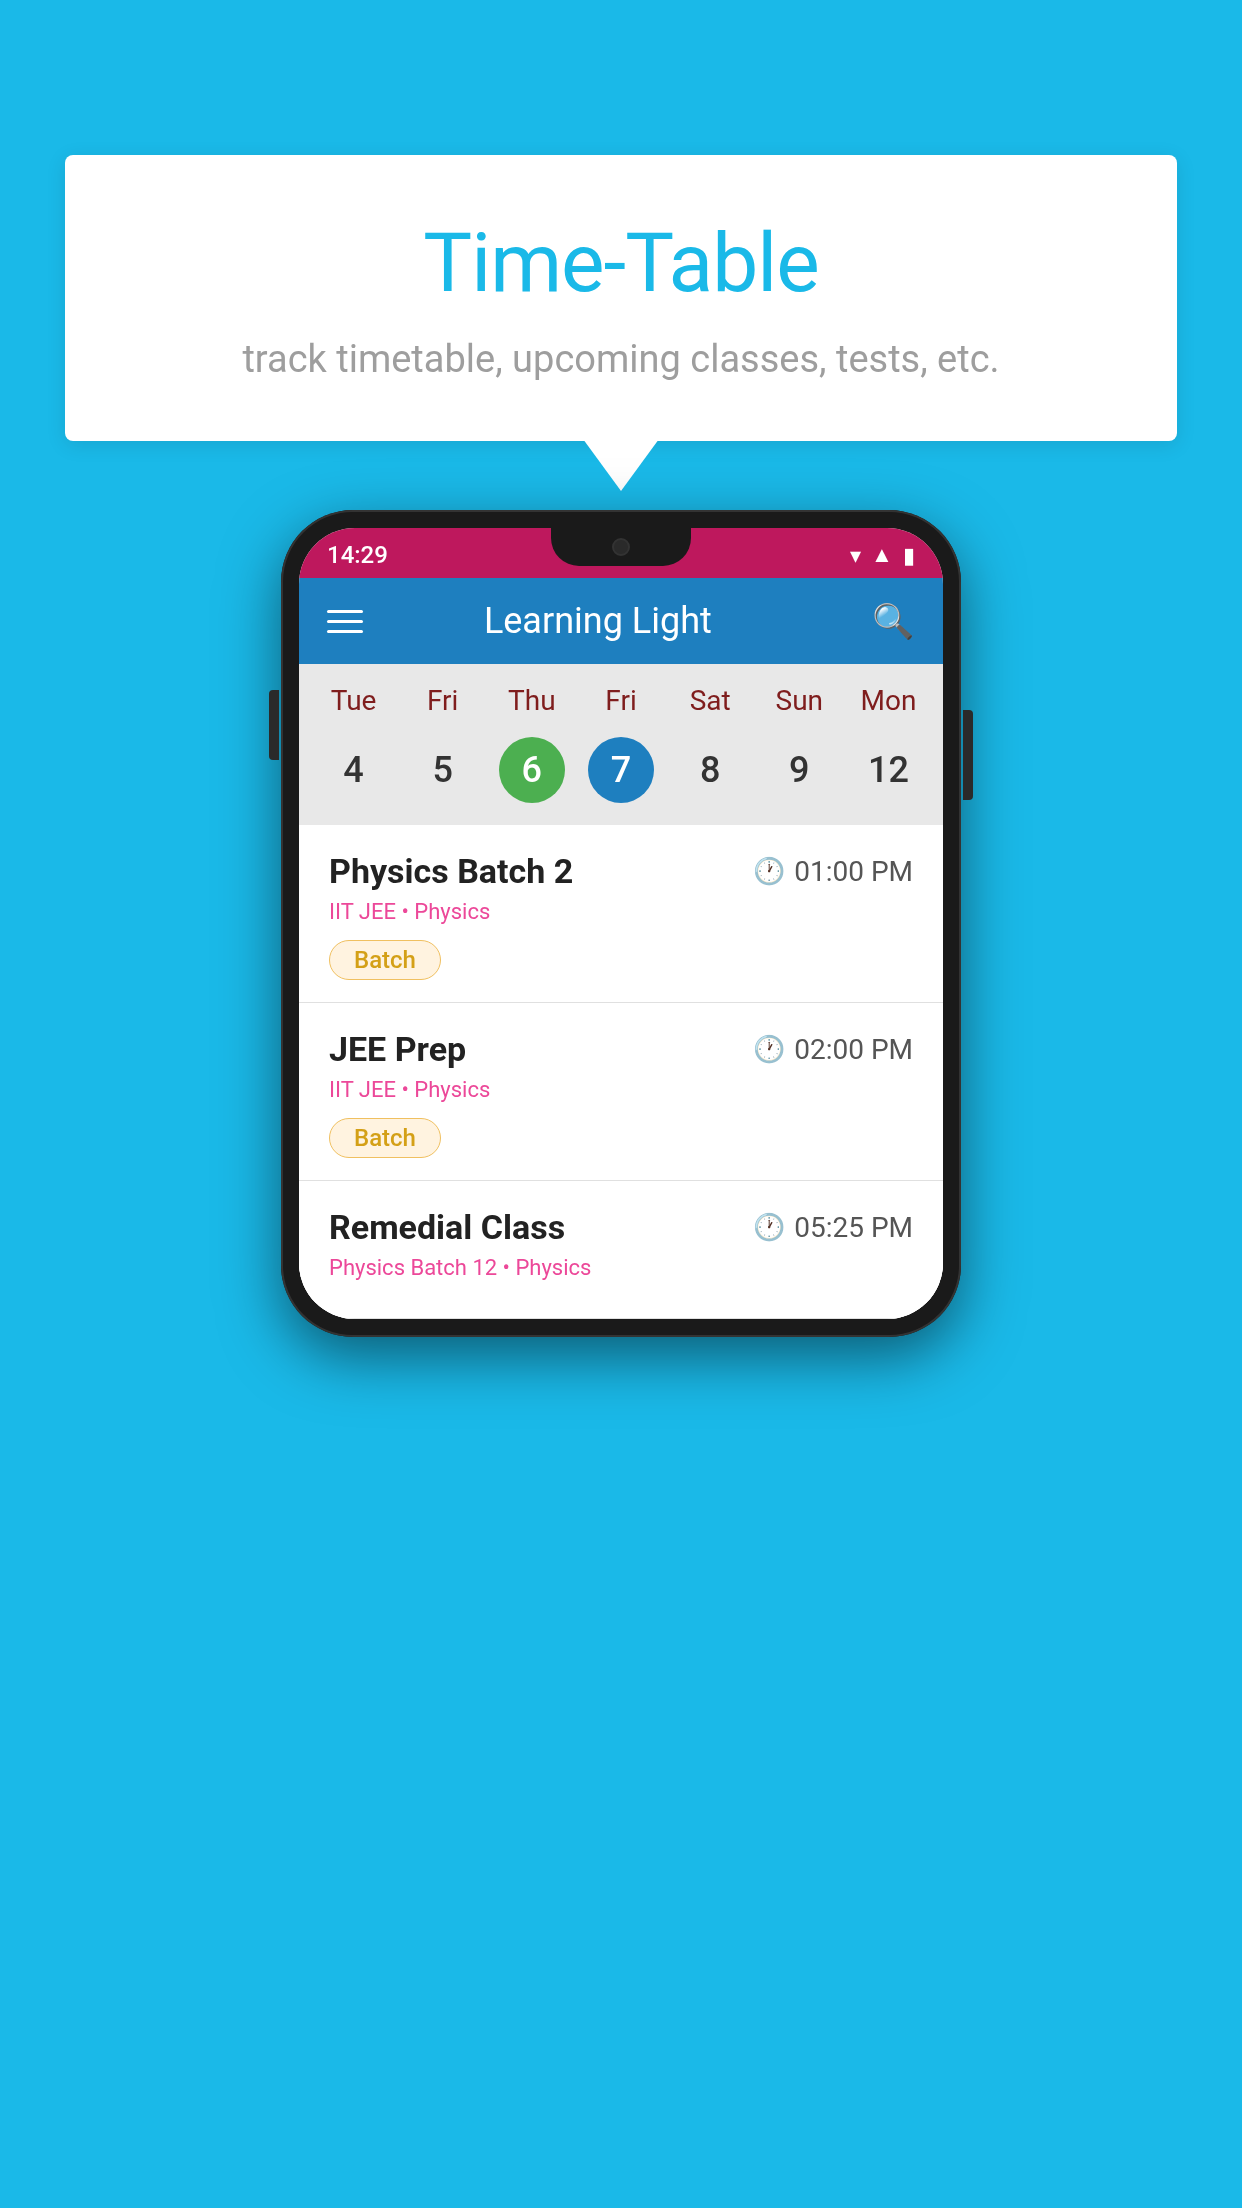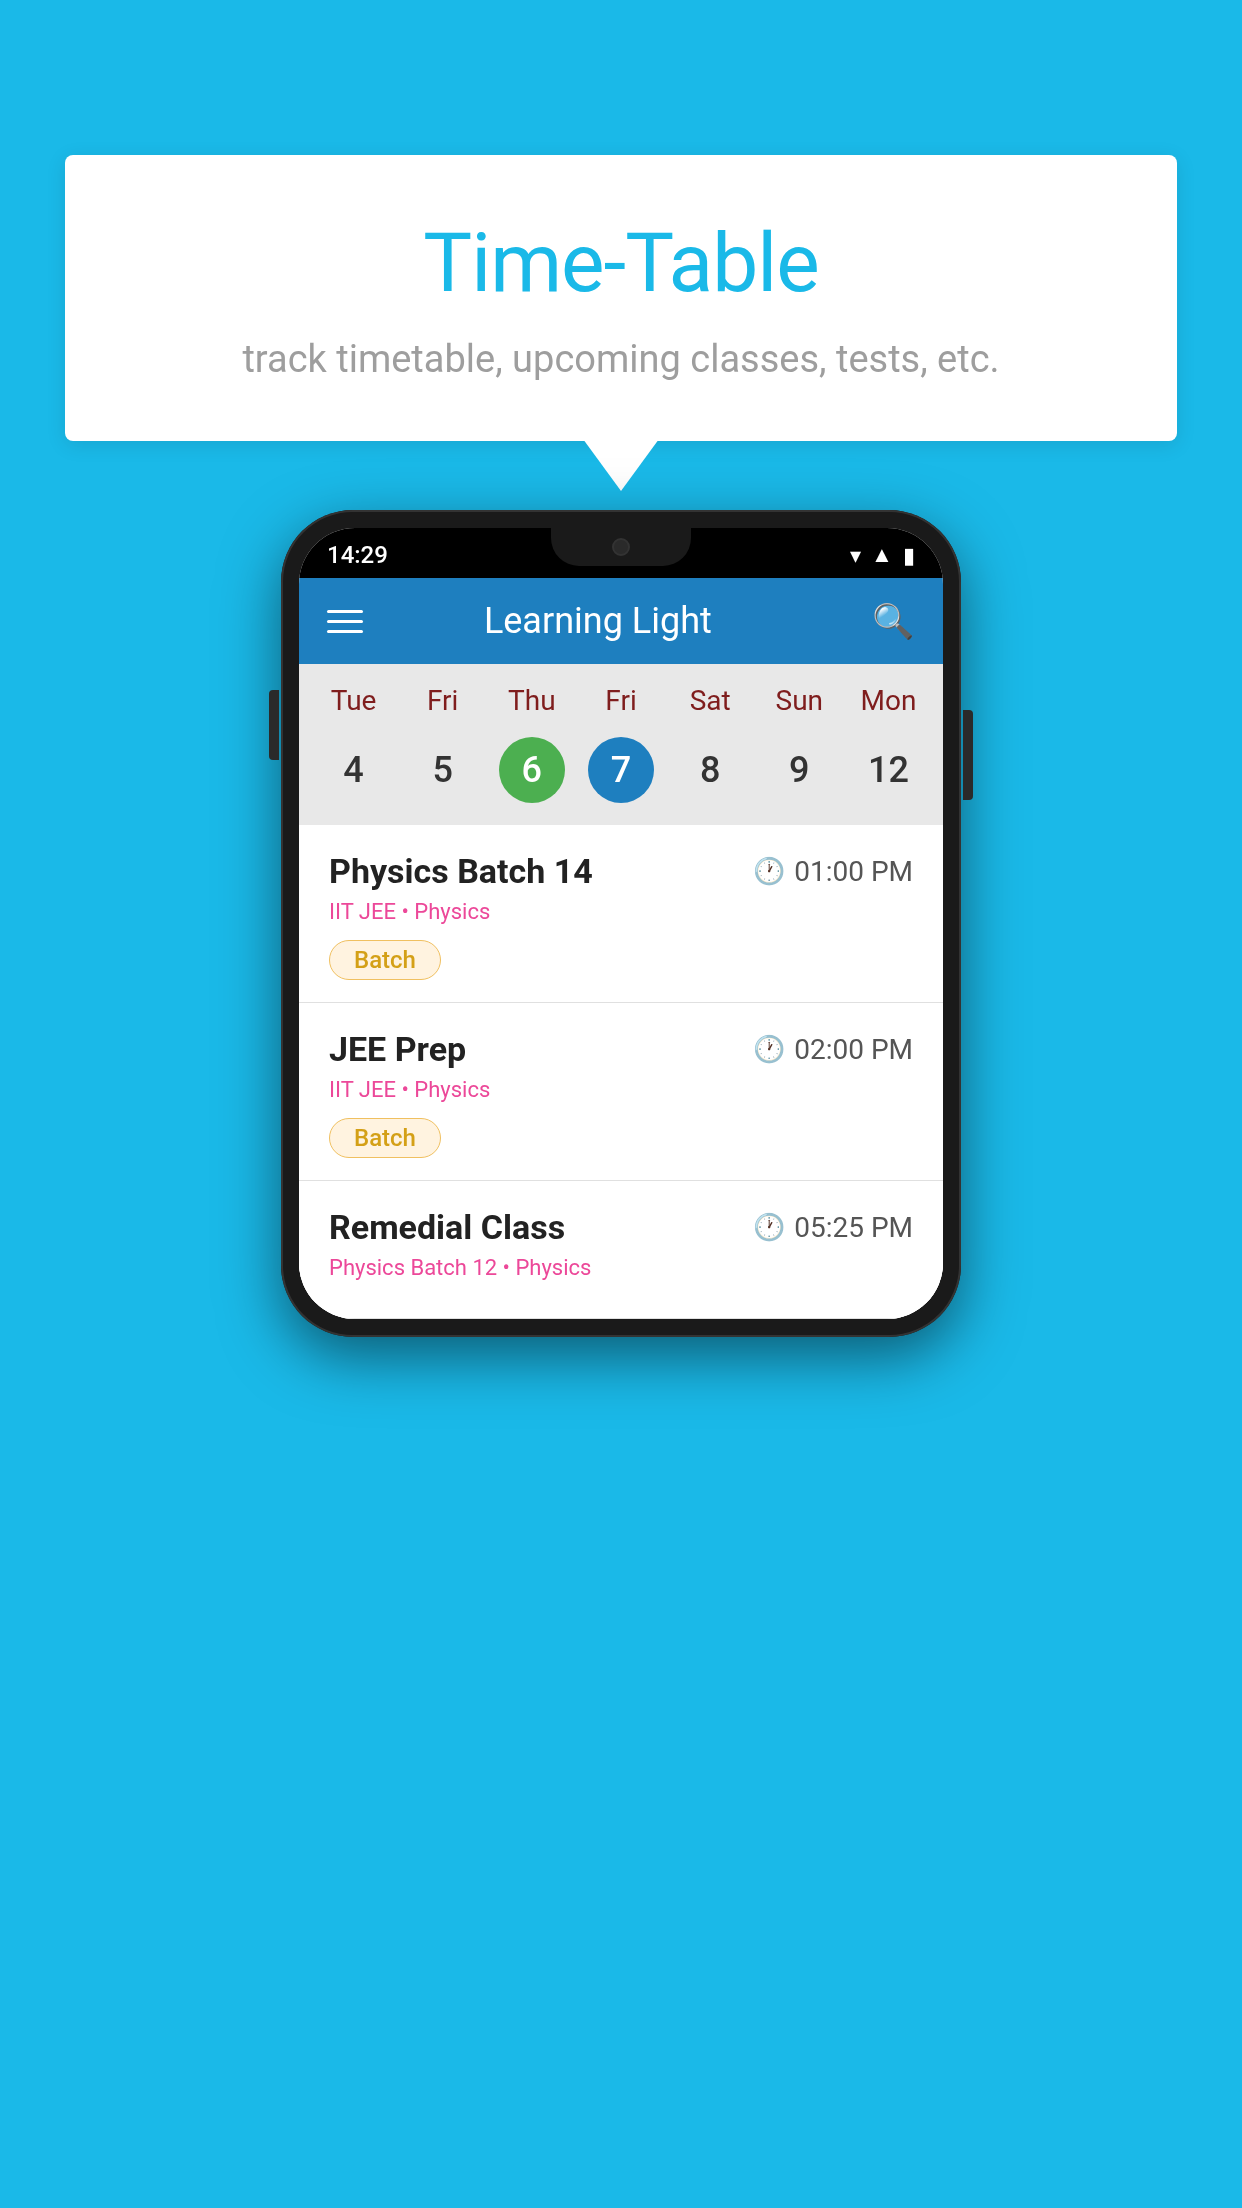--- a/index.html
+++ b/index.html
@@ -125,21 +125,21 @@
     .notch-camera {
       width: 18px;
       height: 18px;
       background: #2a2a2a;
       border-radius: 50%;
       border: 2px solid #333;
     }
 
     
     .status-bar {
-      background: #000000;
+      background: #be185d;
       height: 50px;
       display: flex;
       align-items: center;
       justify-content: space-between;
       padding: 0 28px;
       padding-top: 4px;
       text-align: center;
     }
 
     .status-time {
@@ -381,21 +381,21 @@
         <div class="date-cell">
           <div class="date-num">12</div>
         </div>
       </div>
 
 
       <div class="class-list">
 
         <div class="class-item">
           <div class="class-item-header">
-            <span class="class-name">Physics Batch 14</span>
+            <span class="class-name">Physics Batch 2</span>
             <span class="class-time">
               <span class="clock-icon">🕐</span>
               <span>01:00 PM</span>
             </span>
           </div>
           <div class="class-subtitle">IIT JEE • Physics</div>
           <span class="batch-badge">Batch</span>
         </div>
 
         <div class="class-item">

